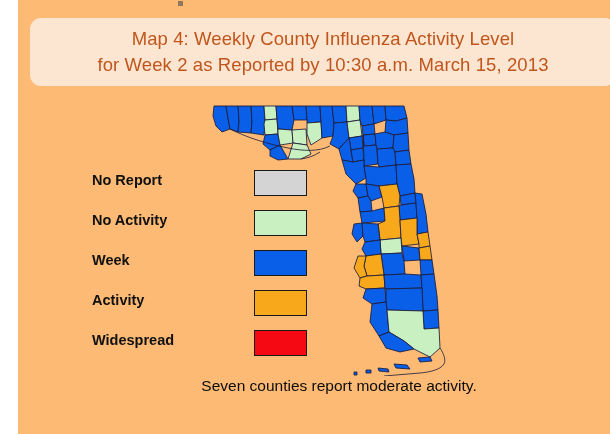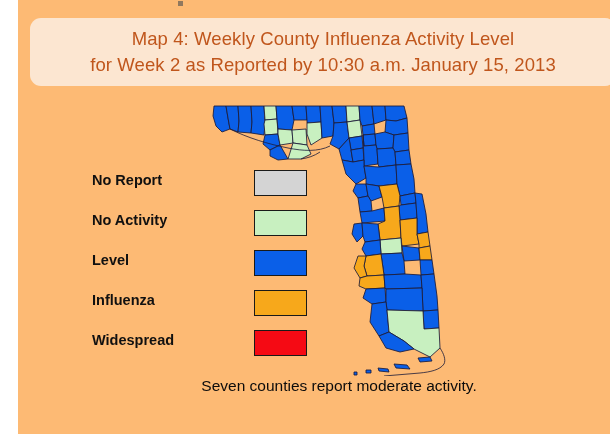--- a/index.html
+++ b/index.html
@@ -114,42 +114,42 @@
 </style>
 </head>
 <body>
 
 <div id="root">
 
   <div class="top-artifact"></div>
 
   <div class="title-banner">
     <div class="title-line">Map 4: Weekly County Influenza Activity Level</div>
-    <div class="title-line">for Week 2 as Reported by 10:30 a.m. January 15, 2013</div>
+    <div class="title-line">for Week 2 as Reported by 10:30 a.m. March 15, 2013</div>
   </div>
 
   <div class="legend">
 
     <div class="legend-row">
       <span class="legend-label">No Report</span>
       <span class="legend-swatch" style="background: rgb(212, 212, 212);"></span>
     </div>
 
     <div class="legend-row">
       <span class="legend-label">No Activity</span>
       <span class="legend-swatch" style="background: rgb(200, 240, 192);"></span>
     </div>
 
     <div class="legend-row">
-      <span class="legend-label">Level</span>
+      <span class="legend-label">Week</span>
       <span class="legend-swatch" style="background: rgb(10, 95, 232);"></span>
     </div>
 
     <div class="legend-row">
-      <span class="legend-label">Influenza</span>
+      <span class="legend-label">Activity</span>
       <span class="legend-swatch" style="background: rgb(247, 168, 27);"></span>
     </div>
 
     <div class="legend-row">
       <span class="legend-label">Widespread</span>
       <span class="legend-swatch" style="background: rgb(245, 10, 20);"></span>
     </div>
 
   </div>
 

